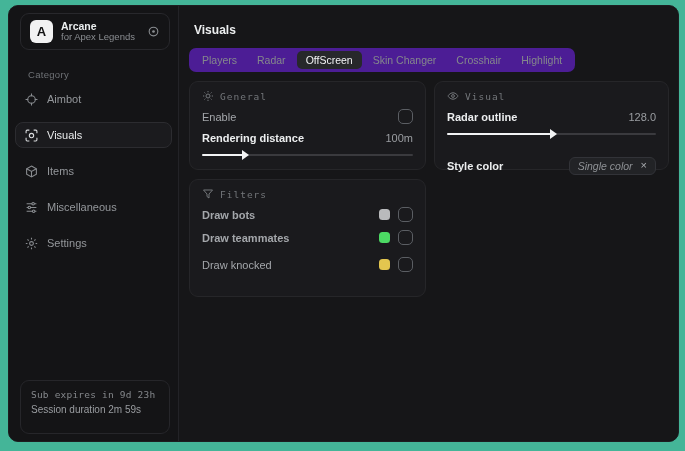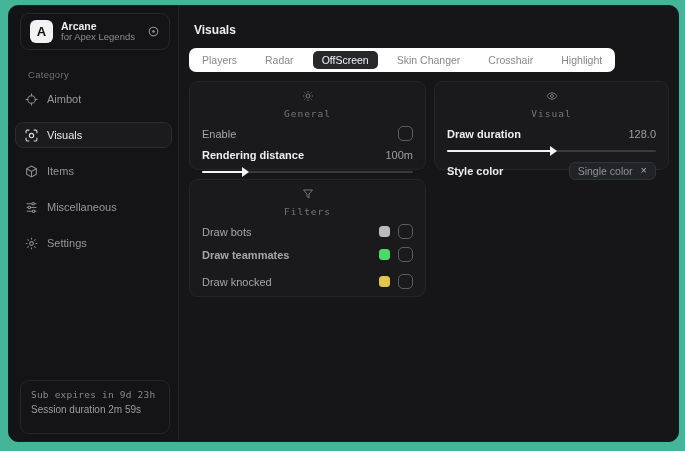--- a/index.html
+++ b/index.html
@@ -1,18 +1,18 @@
 <!DOCTYPE html>
 <html><head>
 <meta charset="utf-8">
 <style>
   * { margin:0; padding:0; box-sizing:border-box; }
   html,body { width:685px; height:451px; overflow:hidden; }
   body { background:#44b598; font-family:"Liberation Sans", sans-serif; -webkit-font-smoothing:antialiased; }
-  .mono { font-family:"DejaVu Sans Mono", monospace;flex-direction:column; }
+  .mono { font-family:"DejaVu Sans Mono", monospace; }
 
   .window { position:absolute; left:8px; top:5px; right:6px; bottom:9px;
     background:#151517; border-radius:10px; display:flex; overflow:hidden;
     border:1px solid #1d1d20; }
 
   
   .sidebar { width:170px; flex:0 0 170px; border-right:1px solid #232327;
     display:flex; flex-direction:column; background:#141416; }
   .side-header { margin:7px 8px 0 11px; height:37px; border:1px solid #28282c;
     border-radius:9px; display:flex; align-items:center; padding:0 9px; gap:8px; }
@@ -35,21 +35,21 @@
   .side-footer { margin:auto 8px 7px 11px; border:1px solid #26262a; border-radius:9px;
     padding:7px 10px 16px; line-height:1.5; }
   .expires { color:#84878b; font-size:9.5px; letter-spacing:.2px; }
   .session { color:#9a9da1; font-size:10px; }
 
   
   .main { flex:1; position:relative; background:#161618; }
   .page-title { position:absolute; left:15px; top:17px; color:#eceeef; font-size:12px; font-weight:bold; }
 
   .tabs { position:absolute; left:10px; top:42px; display:inline-flex; align-items:center;
-    background:#ffffff; border-radius:7px; padding:3px 4px; gap:10px; }
+    background:#4c1d95; border-radius:7px; padding:3px 4px; gap:2px; }
   .tab { font-size:10.5px; color:#85888c; padding:3px 9px; border-radius:5px; cursor:pointer; white-space:nowrap; }
   .tab.selected { background:#27282b; color:#f2f3f4; }
 
   .card { position:absolute; background:#1a1a1d; border:1px solid #262629; border-radius:9px;
     padding:8px 12px 10px; }
   .card-general { left:10px; top:75px; width:237px; height:89px; }
   .card-visual  { left:255px; top:75px; width:235px; height:89px; }
   .card-filters { left:10px; top:173px; width:237px; height:118px; }
 
   .sec-head { display:flex; align-items:center; gap:6px; color:#73767a; font-size:9.5px;
@@ -67,21 +67,21 @@
   .swatch { width:11px; height:11px; border-radius:3.5px; }
 
   .slider { position:relative; height:10px; margin-top:2px; cursor:pointer; }
   .slider .track { position:absolute; left:0; right:0; top:4px; height:2px; background:#3a3a3e; border-radius:2px; }
   .slider .fill { position:absolute; left:0; top:4px; height:2px; background:#f2f3f4; border-radius:2px; }
   .slider .thumb { position:absolute; top:0px; width:0; height:0; margin-left:-2px;
     border-left:7px solid #f2f3f4; border-top:5px solid transparent; border-bottom:5px solid transparent; }
 
   .tag { display:inline-flex; align-items:center; gap:8px; background:#222326; border:1px solid #323338;
     border-radius:6px; padding:2px 8px; cursor:pointer; }
-  .tag .tag-label { color:#8f9296; font-size:10.5px; }
+  .tag .tag-label { color:#8f9296; font-size:10.5px;font-style:italic; }
   .tag .tag-x { color:#aaadb1; font-size:11px; line-height:1; cursor:pointer; }
 </style>
 </head>
 <body>
 
 <div class="window">
 
   <div class="sidebar">
 
     <div class="side-header">
@@ -198,47 +198,47 @@
       <div class="sec-head mono">
         <span class="sicon">
           <svg width="12" height="12" viewBox="0 0 24 24" fill="none" stroke="currentColor" stroke-width="2">
             <path d="M2 12s3.5-6.5 10-6.5S22 12 22 12s-3.5 6.5-10 6.5S2 12 2 12z"></path>
               <circle cx="12" cy="12" r="2.8"></circle>
           </svg>
         </span>
         <span>Visual</span>
       </div>
       <div class="row">
-        <span class="lbl strong">Draw duration</span>
+        <span class="lbl strong">Radar outline</span>
         <span class="val">128.0</span>
       </div>
       <div class="slider">
         <div class="track"></div>
         <div class="fill" style="width: 50%;"></div>
         <div class="thumb" style="left: 50%;"></div>
       </div>
-      <div class="row" style="margin-top:4px;">
+      <div class="row" style="margin-top:16px;">
         <span class="lbl strong">Style color</span>
         <span class="tag">
           <span class="tag-label">Single color</span>
           <span class="tag-x">×</span>
         </span>
       </div>
     </div>
 
     <div class="card card-filters">
       <div class="sec-head mono">
         <span class="sicon">
           <svg width="12" height="12" viewBox="0 0 24 24" fill="none" stroke="currentColor" stroke-width="2">
             <path d="M3 4h18l-7 8v8l-4-3v-5z"></path>
           </svg>
         </span>
         <span>Filters</span>
       </div>
-      <div class="row" style="margin-top:0;">
+      <div class="row" style="margin-top:0;font-weight:bold;">
         <span class="lbl">Draw bots</span>
         <span class="right-controls">
           <span class="swatch" style="background: rgb(185, 186, 188);"></span>
           <span class="checkbox"></span>
         </span>
       </div>
       <div class="row" style="margin-top:2px;font-weight:bold;">
         <span class="lbl">Draw teammates</span>
         <span class="right-controls">
           <span class="swatch" style="background: rgb(76, 217, 100);"></span>

